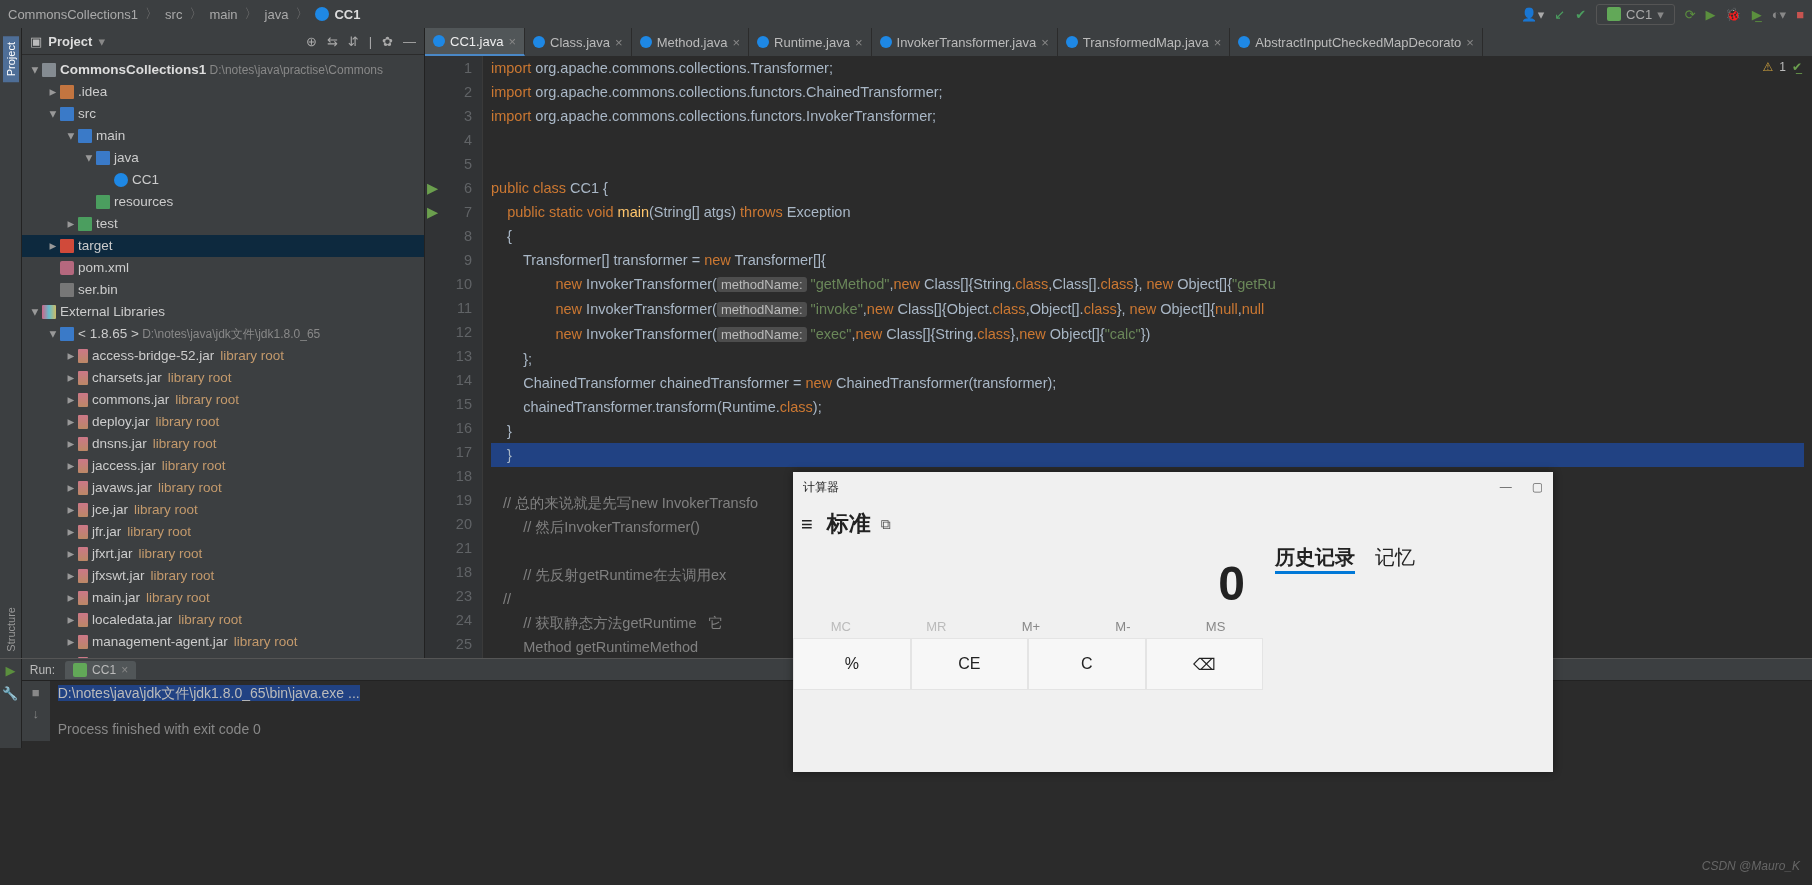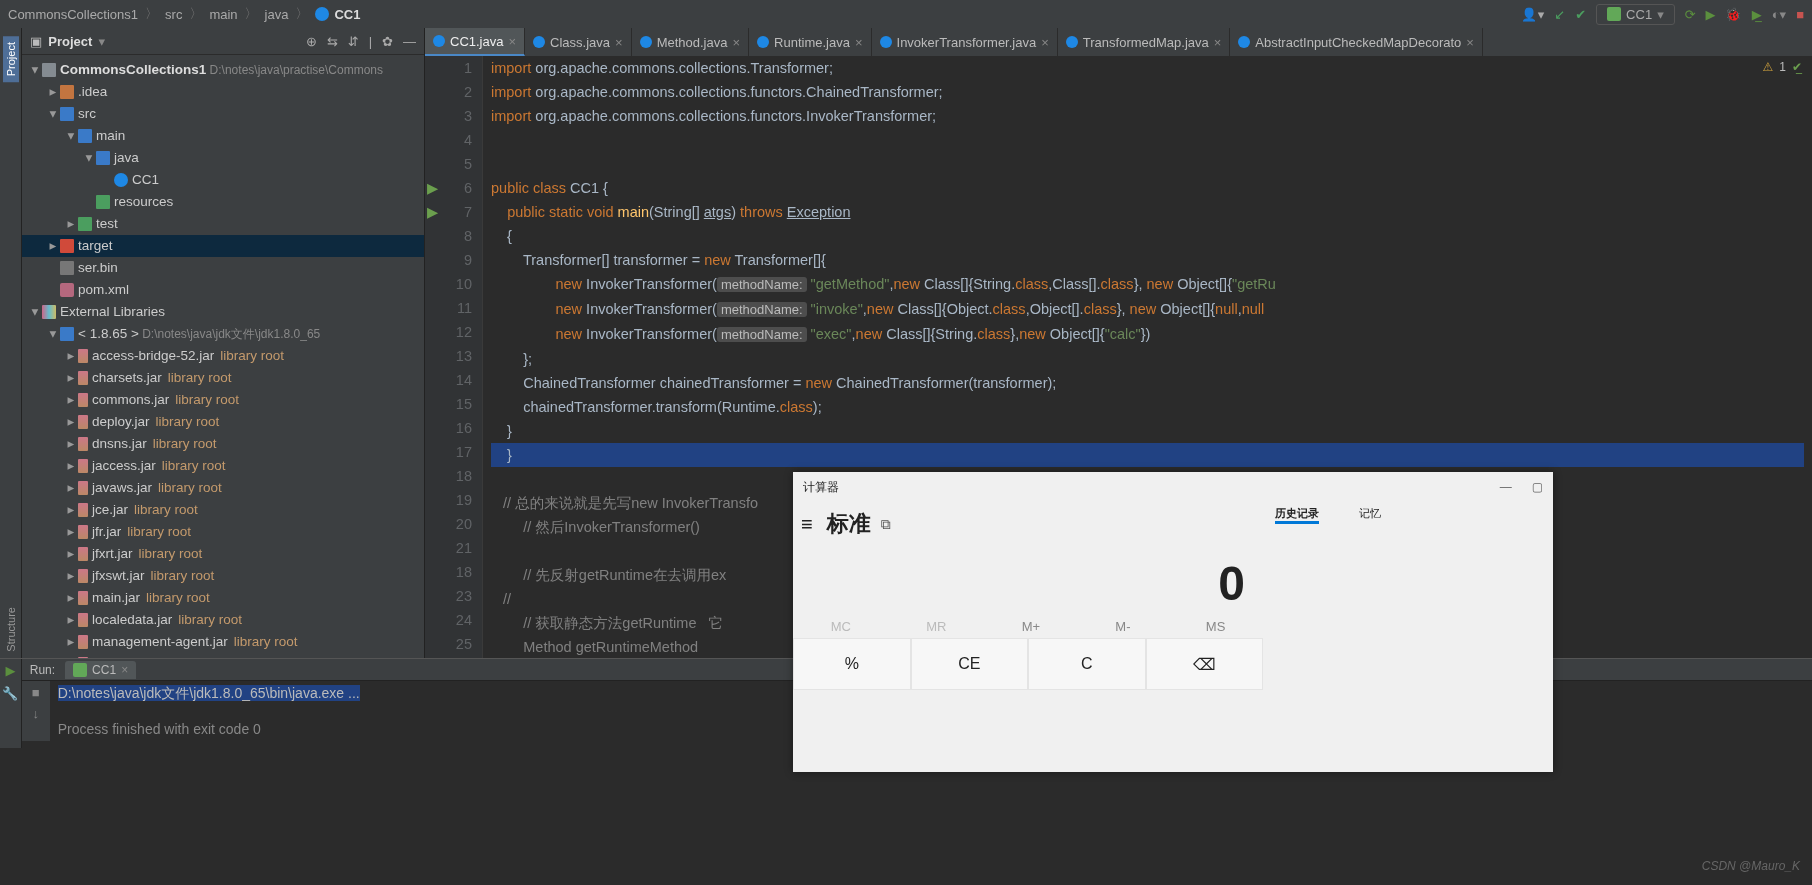--- a/index.html
+++ b/index.html
@@ -48,21 +48,21 @@
 
 .code-wrap { display:flex; flex:1; font-family:"JetBrains Mono","Consolas",monospace; font-size:14.5px; overflow:hidden; position:relative; }
 .gutter { width:58px; background:#313335; color:#606366; text-align:right; padding-right:10px; line-height:24px; border-right:1px solid #3a3a3a; position:relative; }
 .gutter .mark { position:absolute; left:2px; color:#6b9f4e; }
 .code { flex:1; padding:0 8px; line-height:24px; white-space:pre; overflow:hidden; color:#a9b7c6; }
 .code .kw { color:#cc7832; }
 .code .str { color:#6a8759; }
 .code .com { color:#808080; }
 .code .fn { color:#ffc66d; }
 .code .hint { background:#4d4d4d; color:#bbb; padding:0 4px; border-radius:3px; font-size:13px; }
-.code .under { text-decoration:underline; }
+.code .under { }
 .hl-line { background:#214283; display:block; }
 .code-overlay { position:absolute; top:4px; right:10px; display:flex; gap:6px; align-items:center; font-size:12px; color:#bbb; }
 .warn-tri { color:#d8a83e; }
 .check { color:#6b9f4e; }
 
 .bottom-panel { height:90px; background:#2b2b2b; border-top:1px solid #555; display:flex; }
 .run-header { width:100%; }
 .run-tab { height:22px; background:#3c3f41; display:flex; align-items:center; padding:0 8px; gap:10px; font-size:12px; color:#bbb; border-bottom:1px solid #222; }
 .run-tab .rlabel { background:#515658; padding:2px 8px; border-radius:3px 3px 0 0; display:flex; gap:5px; align-items:center;}
 .run-left { width:22px; background:#3c3f41; border-right:1px solid #222; display:flex; flex-direction:column; align-items:center; padding-top:4px; gap:8px; }
@@ -80,21 +80,21 @@
 .calc .mode { font-size:22px; font-weight:bold; margin-right:10px; }
 .calc .pin { font-size:14px; color:#555; }
 .calc .panels { display:flex; }
 .calc .leftp { width:470px; display:flex; flex-direction:column; }
 .calc .display { text-align:right; font-size:48px; font-weight:bold; padding:10px 18px 4px; }
 .calc .mem-row { display:flex; justify-content:space-around; padding:4px 0; color:#888; font-size:13px; }
 .calc .mem-row span.dis { color:#bbb; }
 .calc .btn-row { display:flex; }
 .calc .cbtn { flex:1; height:52px; display:flex; align-items:center; justify-content:center; background:#f7f7f7; border:1px solid #e4e4e4; font-size:16px; cursor:pointer; }
 .calc .rightp { flex:1; padding:0 12px; }
-.calc .tabs2 { display:flex; gap:40px; padding:4px 0; font-size:11px; }
+.calc .tabs2 { display:flex; gap:20px; padding:4px 0; font-size:20px;margin-top:38px; }
 .calc .tabs2 .act { border-bottom:3px solid #0078d7; font-weight:bold; }
 .calc .empty { color:#888; font-size:14px; padding:18px 4px; }
 
 .watermark { position:absolute; right:12px; bottom:12px; color:#666; font-size:12px; font-style:italic; }
 </style>
 </head>
 <body>
 
 <div class="top-bar">
   <div class="breadcrumb" id="bc">
@@ -189,27 +189,27 @@
     <span class="tree-icn folder green"></span>
     <span class="label" style="">test</span>
         </div>
         <div class="tree-row sel" style="padding-left:24px">
     <span class="arrow">▸</span>
     <span class="tree-icn folder red"></span>
     <span class="label" style="">target</span>
         </div>
         <div class="tree-row " style="padding-left:24px">
     <span class="arrow">&nbsp;</span>
+    <span class="tree-icn maven-icn"></span>
+    <span class="label" style="">pom.xml</span>
+        </div>
+        <div class="tree-row " style="padding-left:24px">
+    <span class="arrow">&nbsp;</span>
     <span class="tree-icn file-icn"></span>
     <span class="label" style="">ser.bin</span>
-        </div>
-        <div class="tree-row " style="padding-left:24px">
-    <span class="arrow">&nbsp;</span>
-    <span class="tree-icn maven-icn"></span>
-    <span class="label" style="">pom.xml</span>
         </div>
         <div class="tree-row " style="padding-left:6px">
     <span class="arrow">▾</span>
     <span class="tree-icn lib-icn"></span>
     <span class="label" style="">External Libraries</span>
         </div>
         <div class="tree-row " style="padding-left:24px">
     <span class="arrow">▾</span>
     <span class="tree-icn folder blue"></span>
     <span class="label" style="">&lt; 1.8.65 &gt;</span>

